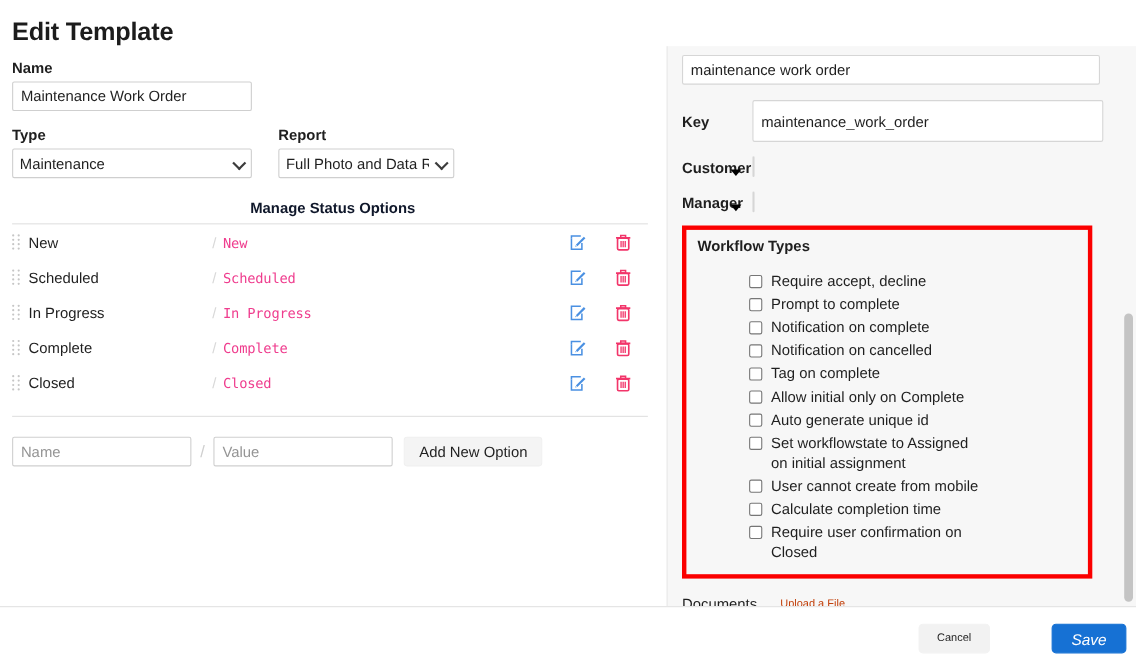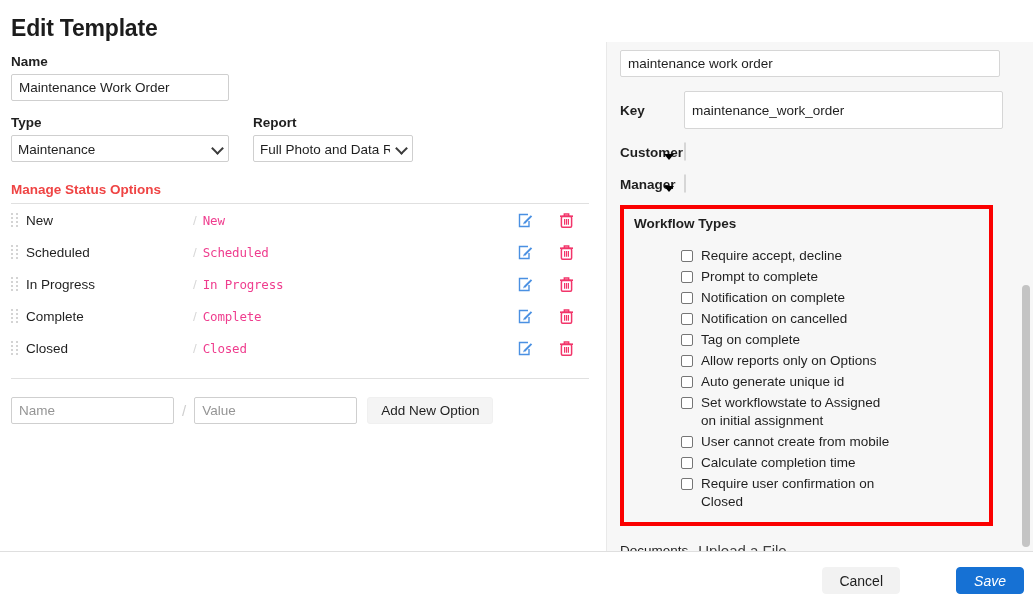--- a/index.html
+++ b/index.html
@@ -65,21 +65,21 @@
   .sel-chev::before {
     content: ""; position: absolute; left: 0; top: 0;
     width: 7px; height: 7px;
     border-right: 2px solid #3c3c3c; border-bottom: 2px solid #3c3c3c;
     transform: rotate(45deg);
   }
   .mt14 { margin-top: 14px; }
   .mt20 { margin-top: 20px; }
 
   .section-title {
-    font-size: 13.5px; font-weight: bold; color: #ef4444; margin: 0 0 6px 0;
+    font-size: 13.5px; font-weight: bold; color: #0f172a; margin: 0 0 6px 0; text-align: center;
   }
   .hr { border: 0; border-top: 1px solid #e0e0e0; margin: 0; }
 
   .status-list { width: 578px; margin-top: 0; }
   .status-row {
     position: relative; display: flex; align-items: center;
     height: 32px; font-size: 13.5px;
   }
   .drag-handle {
     width: 8px; height: 14px; margin-right: 7px; flex: none;
@@ -154,38 +154,38 @@
     width: 12px; height: 12px; border: 1px solid #767676; border-radius: 2px;
     background: #fff; margin: 3px 8px 0 0; flex: none; cursor: pointer;
     appearance: none; -webkit-appearance: none; padding: 0;
   }
   .wf-label { font-size: 13.5px; color: #1f1f1f; line-height: 18px; }
   .wf-item.wrap .wf-label { margin-left: -49px; padding-left: 49px; text-indent: 0; }
   .wf-item.wrap { position: relative; }
 
   .docs-row { display: flex; align-items: center; margin-top: 16px; }
   .docs-label { font-size: 13.5px; font-weight: normal; color: #1f1f1f; }
-  .docs-link { font-size: 15px; color: #404040; margin-left: 10px; text-decoration: none; cursor: pointer; }
+  .docs-link { font-size: 10px; color: #c2410c; margin-left: 21px; text-decoration: none; cursor: pointer; }
 
   .scrollbar {
     position: absolute; right: 3px; top: 0; width: 8px; height: 509px;
   }
   .scroll-thumb {
     position: absolute; right: 0; top: 243px; width: 8px; height: 262px;
     background: #c4c4c4; border-radius: 4px;
   }
 
   
   .footer {
     position: absolute; left: 0; top: 553px; width: 1033px; height: 50px; background: #fff;
   }
   .btn-cancel {
     position: absolute; right: 133px; top: 14px;
     height: 27px; padding: 0 16px; background: #f2f2f2; border: 1px solid #f2f2f2;
-    border-radius: 4px; font-size: 14px; color: #1f1f1f; cursor: pointer;
+    border-radius: 4px; font-size: 10px; color: #1f1f1f; cursor: pointer;
     font-family: "Liberation Sans", sans-serif;
   }
   .btn-save {
     position: absolute; right: 9px; top: 14px;
     height: 27px; padding: 0 17px; background: #1671d4; border: 1px solid #1671d4;
     border-radius: 4px; font-size: 14px; color: #fff; cursor: pointer; font-weight: 500;
     font-family: "Liberation Sans", sans-serif;
     font-style: italic;
   }
 </style>
@@ -436,21 +436,21 @@
               <div class="wf-item">
                 <input type="checkbox" class="wf-cb" style="">
                 <label class="wf-label">Notification on cancelled</label>
               </div>
               <div class="wf-item">
                 <input type="checkbox" class="wf-cb" style="">
                 <label class="wf-label">Tag on complete</label>
               </div>
               <div class="wf-item">
                 <input type="checkbox" class="wf-cb" style="">
-                <label class="wf-label">Allow reports only on Options</label>
+                <label class="wf-label">Allow initial only on Complete</label>
               </div>
               <div class="wf-item">
                 <input type="checkbox" class="wf-cb" style="">
                 <label class="wf-label">Auto generate unique id</label>
               </div>
               <div class="wf-item wrap">
                 <input type="checkbox" class="wf-cb" style="">
                 <label class="wf-label" style="width: 244px;">Set workflowstate to Assigned on initial assignment</label>
               </div>
               <div class="wf-item">

